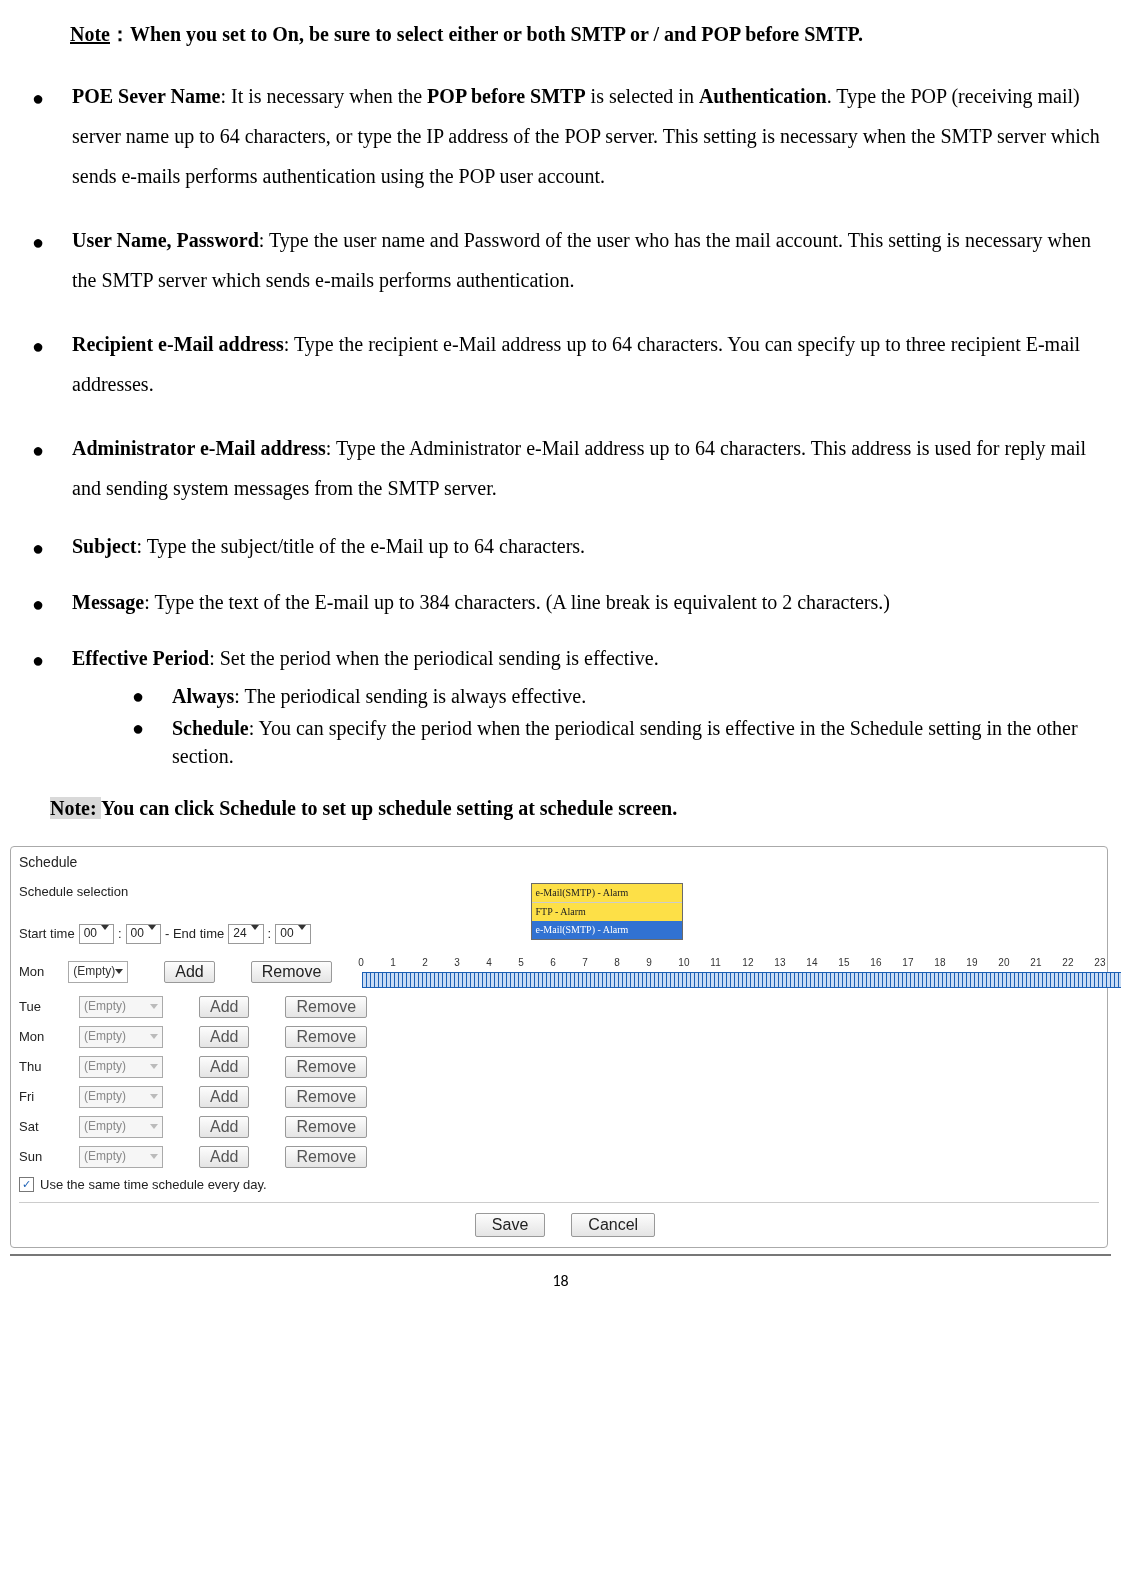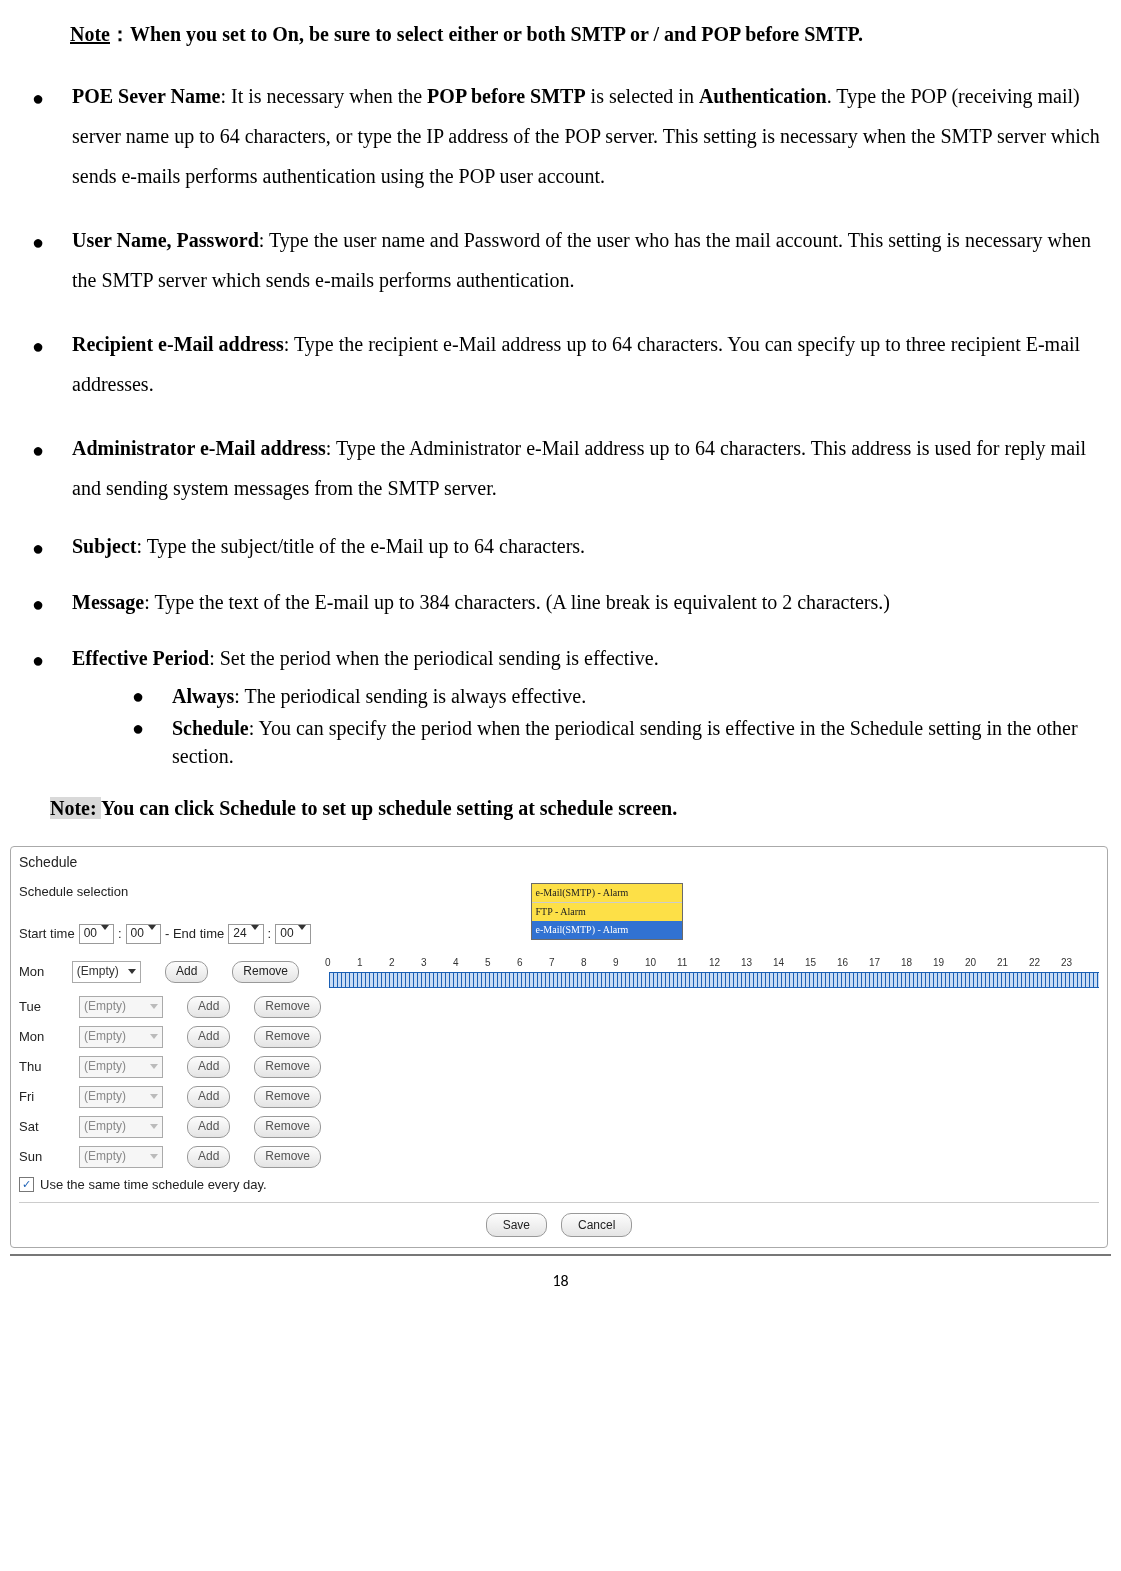--- a/index.html
+++ b/index.html
@@ -135,23 +135,24 @@
   }
   .day-row.enabled .empty-sel { color:#333; background:#fff;}
   .day-row .btn, .footer-btns .btn {
     display: inline-flex;
     align-items: center;
     justify-content: center;
     border: 1px solid #999;
     background: linear-gradient(#fdfdfd, #e4e4e4);
     height: 20px;
     padding: 0 10px;
-    font-size: 12px;
+    font-size: 16px;
     color: #555;
-    border-radius: 10px;
+    border-radius: 2px;
+    margin-left: 12px;
   }
   .day-row.enabled .btn { color:#222; }
 
   .timeline-area {
     flex: 1;
     margin-left: 6px;
   }
   .tick-labels {
     display: flex;
     font-size: 10px;

